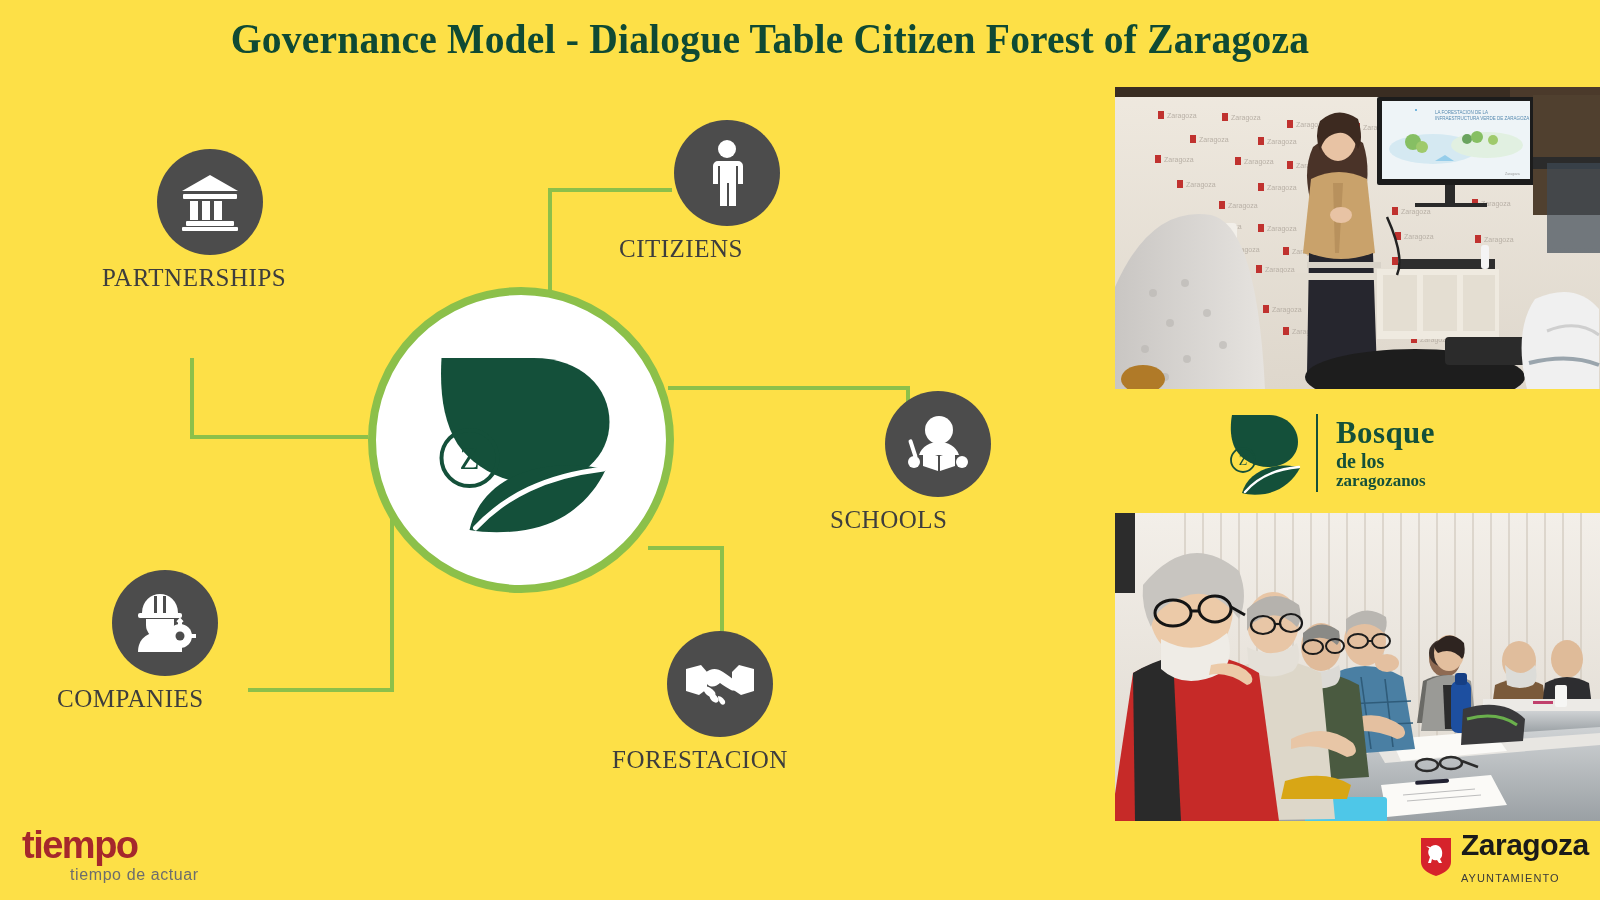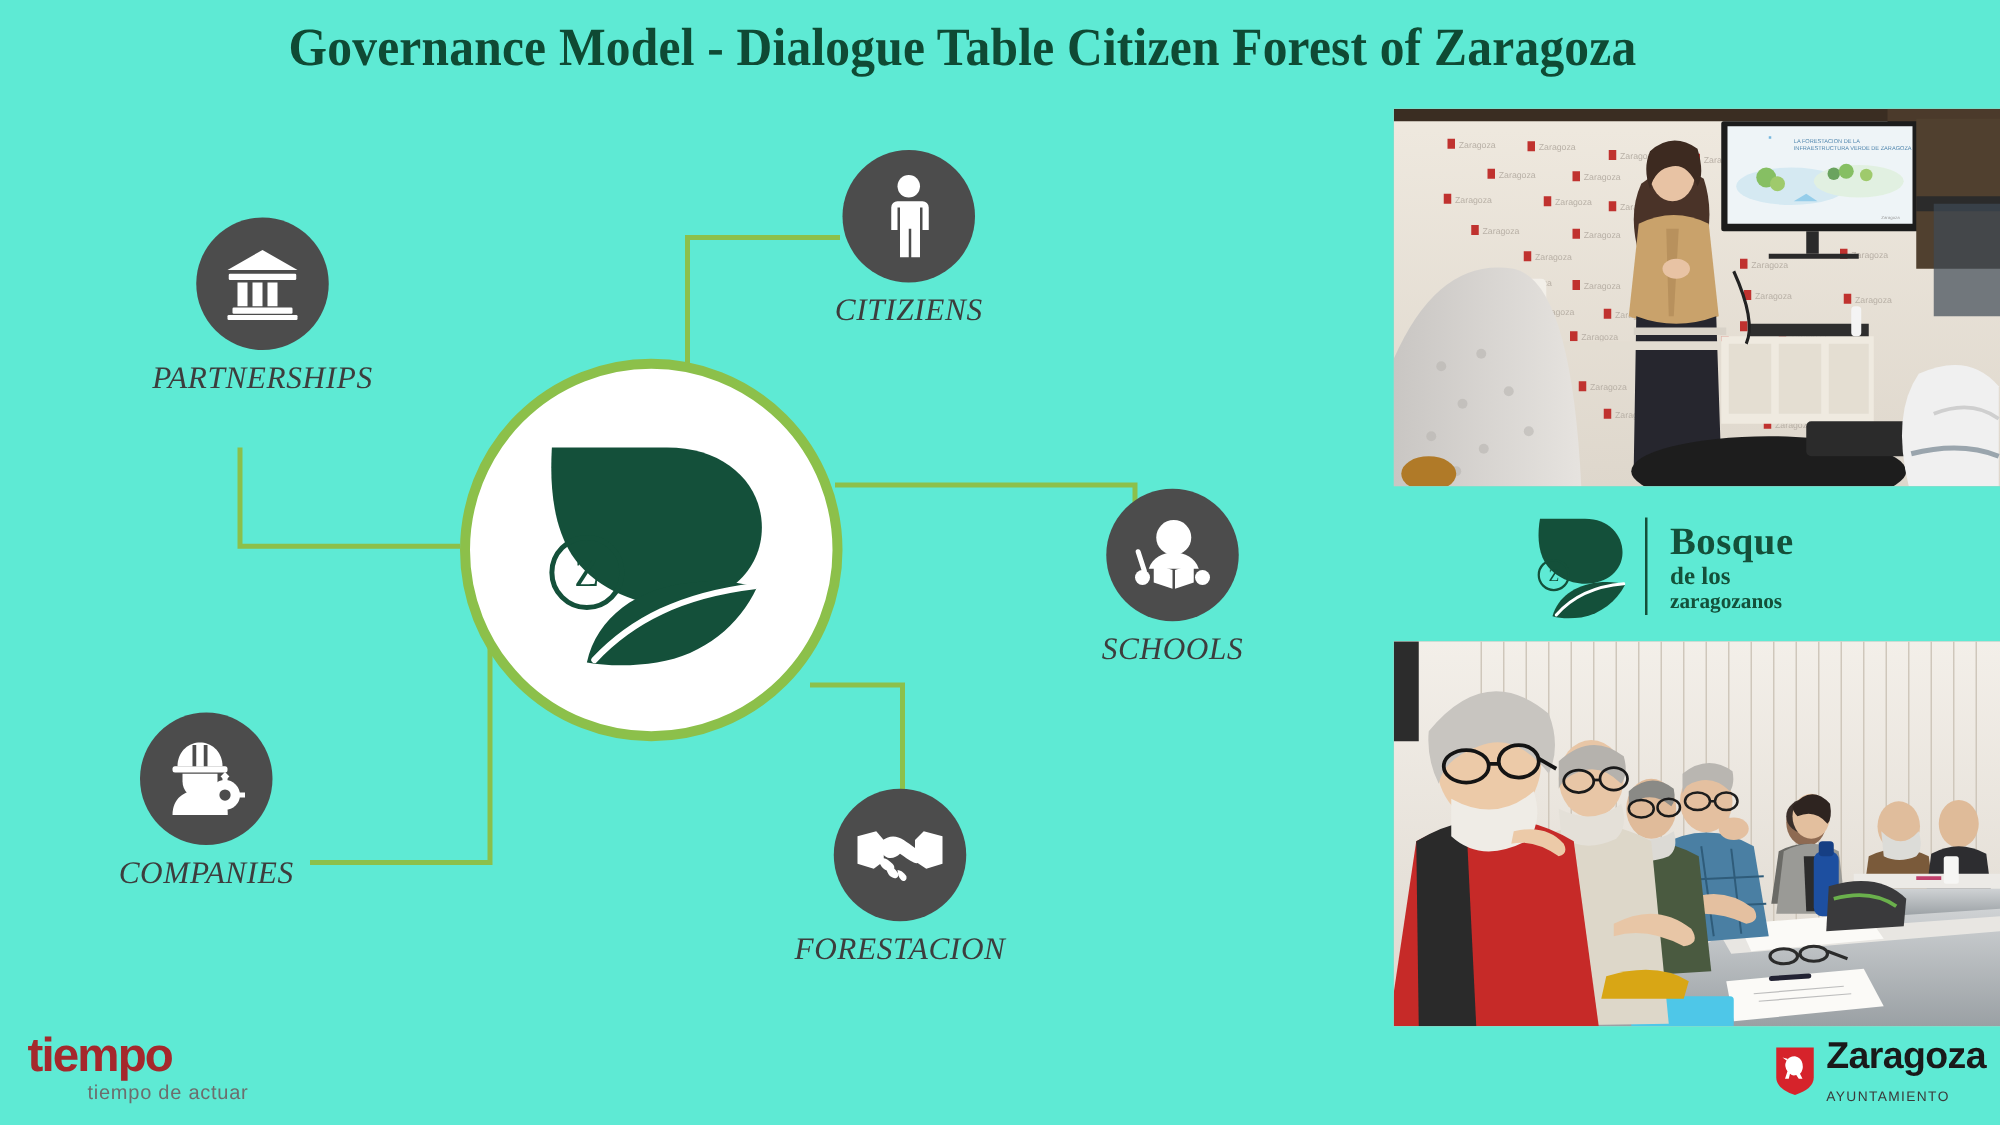--- a/index.html
+++ b/index.html
@@ -4,21 +4,21 @@
 <title>Governance Model - Dialogue Table Citizen Forest of Zaragoza</title>
 <style>
   html,body{margin:0;padding:0;}
   body{
     width:1600px;height:900px;
     background:#ffffff;
     font-family:"Liberation Serif", serif;
     overflow:hidden;
     position:relative;
   }
-  .slide{position:absolute;inset:0;background:#5eead4;}
+  .slide{position:absolute;inset:0;background:#fde047;}
 
   
   .title{
     position:absolute;
     left:0;top:14px;width:1540px;
     text-align:center;
     font-family:"Liberation Serif", serif;
     font-size:43px;
     font-weight:bold;
     letter-spacing:.2px;
@@ -42,38 +42,38 @@
     background:#fff;
     box-sizing:border-box;
   }
   .hub-logo{
     position:absolute;left:50%;top:50%;
     transform:translate(-50%,-50%);
     width:215px;height:200px;
   }
 
   
-  .node{position:absolute;text-align:center;font-style:italic;}
+  .node{position:absolute;text-align:left;}
   .node .circle{
     width:106px;height:106px;border-radius:50%;
     background:#4c4c4c;
     margin:0 auto;
     position:relative;
   }
   .node .circle svg{position:absolute;left:50%;top:50%;transform:translate(-50%,-50%);}
   .node .lbl{
     margin-top:9px;
     font-family:"Liberation Serif", serif;
     font-size:25px;
     color:#3d3d3d;
     letter-spacing:.5px;
     white-space:nowrap;
   }
 
-  #node-partnerships{left:102px;top:94px;width:216px;}
+  #node-partnerships{left:102px;top:69px;width:216px;}
   #node-citizens{left:619px;top:40px;width:216px;}
   #node-companies{left:57px;top:490px;width:216px;}
   #node-schools{left:830px;top:311px;width:216px;}
   #node-associations{left:612px;top:551px;width:216px;}
 
   
   .photo{
     position:absolute;
     overflow:hidden;
     background:#c9c5bd;

